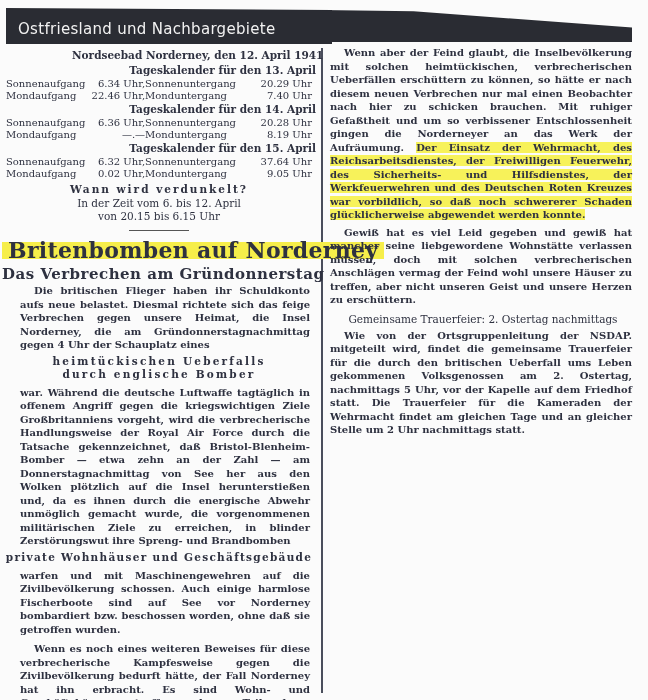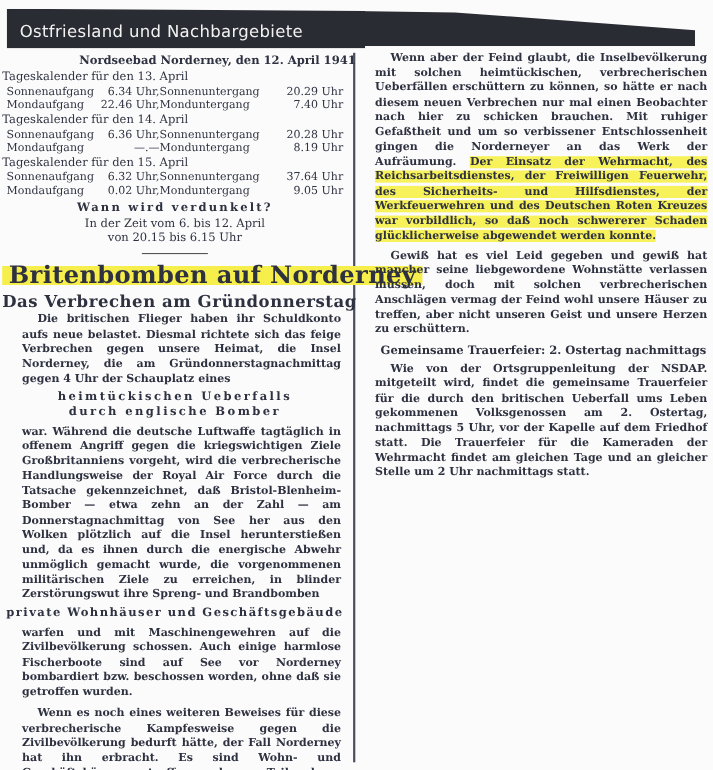--- a/index.html
+++ b/index.html
@@ -22,23 +22,23 @@
     position: absolute; left: 18px; top: 20px;
     font-family: "DejaVu Sans", sans-serif; font-size: 15px; color: #f2f2f2; letter-spacing: 0.3px;
     white-space: nowrap;
   }
 
   .col-divider {
     position: absolute; left: 321px; top: 48px; width: 2px; height: 645px; background: #4a4e5c;
   }
 
   .col-left { position: absolute; left: 2px; top: 48px; width: 314px; }
-  .col-right { position: absolute; left: 341px; top: 46px; width: 306px; }
+  .col-right { position: absolute; left: 330px; top: 46px; width: 306px; }
   .dateline { font-size: 10.5px; font-weight: bold; text-align: center; margin-left: 70px; line-height: 15px; white-space: nowrap; }
-  .cal-head { font-size: 10.5px; font-weight: normal; text-align: left; line-height: 15px; white-space: nowrap; }
+  .cal-head { font-size: 10.5px; font-weight: bold; text-align: right; line-height: 15px; white-space: nowrap; }
   .cal-row { display: flex; justify-content: flex-start; font-size: 10px; line-height: 12px; padding: 0 4px 0 4px; white-space: nowrap; }
   .cal-row .l { width: 140px; display: flex; justify-content: space-between; }
   .cal-row .r { width: 168px; display: flex; justify-content: space-between; }
   .dark-q { font-size: 10.5px; font-weight: bold; letter-spacing: 2px; text-align: center; line-height: 15px; margin-top: 2px; }
   .dark-t { font-size: 10.5px; font-weight: normal; text-align: center; line-height: 13px; }
 
   .rule { width: 60px; height: 1px; background: #555; margin: 7px auto 5px auto; }
 
   .headline {
     font-family: "DejaVu Serif", serif; font-weight: bold; font-size: 22px; text-align: right;
@@ -49,21 +49,21 @@
 
   .para { font-size: 10px; font-weight: bold; line-height: 13.5px; text-align: justify; padding: 0 6px 0 18px; }
   .para.indent { text-indent: 14px; padding-left: 18px; }
   .spaced { font-size: 10.5px; font-weight: bold; letter-spacing: 2.2px; text-align: center; line-height: 13px; white-space: nowrap; }
   .spaced-block { margin: 3px 0 5px 0; }
   .gap { height: 6px; }
 
   .rpara { font-size: 10px; font-weight: bold; line-height: 13.5px; text-align: justify; padding-right: 4px; }
   .rpara.indent { text-indent: 14px; }
   .hl { background: #f7f25a; box-decoration-break: clone; -webkit-box-decoration-break: clone; }
-  .rhead { font-size: 10.5px; font-weight: bold; text-align: center; line-height: 16px; margin: 4px 0 2px 0; white-space: nowrap; }
+  .rhead { font-size: 10.5px; font-weight: normal; text-align: center; line-height: 16px; margin: 4px 0 2px 0; white-space: nowrap; }
 </style>
 </head>
 <body>
 
 <div class="page">
 
   <div class="banner"></div>
   <div class="banner-tail"></div>
   <div class="banner-title">Ostfriesland und Nachbargebiete</div>
 

